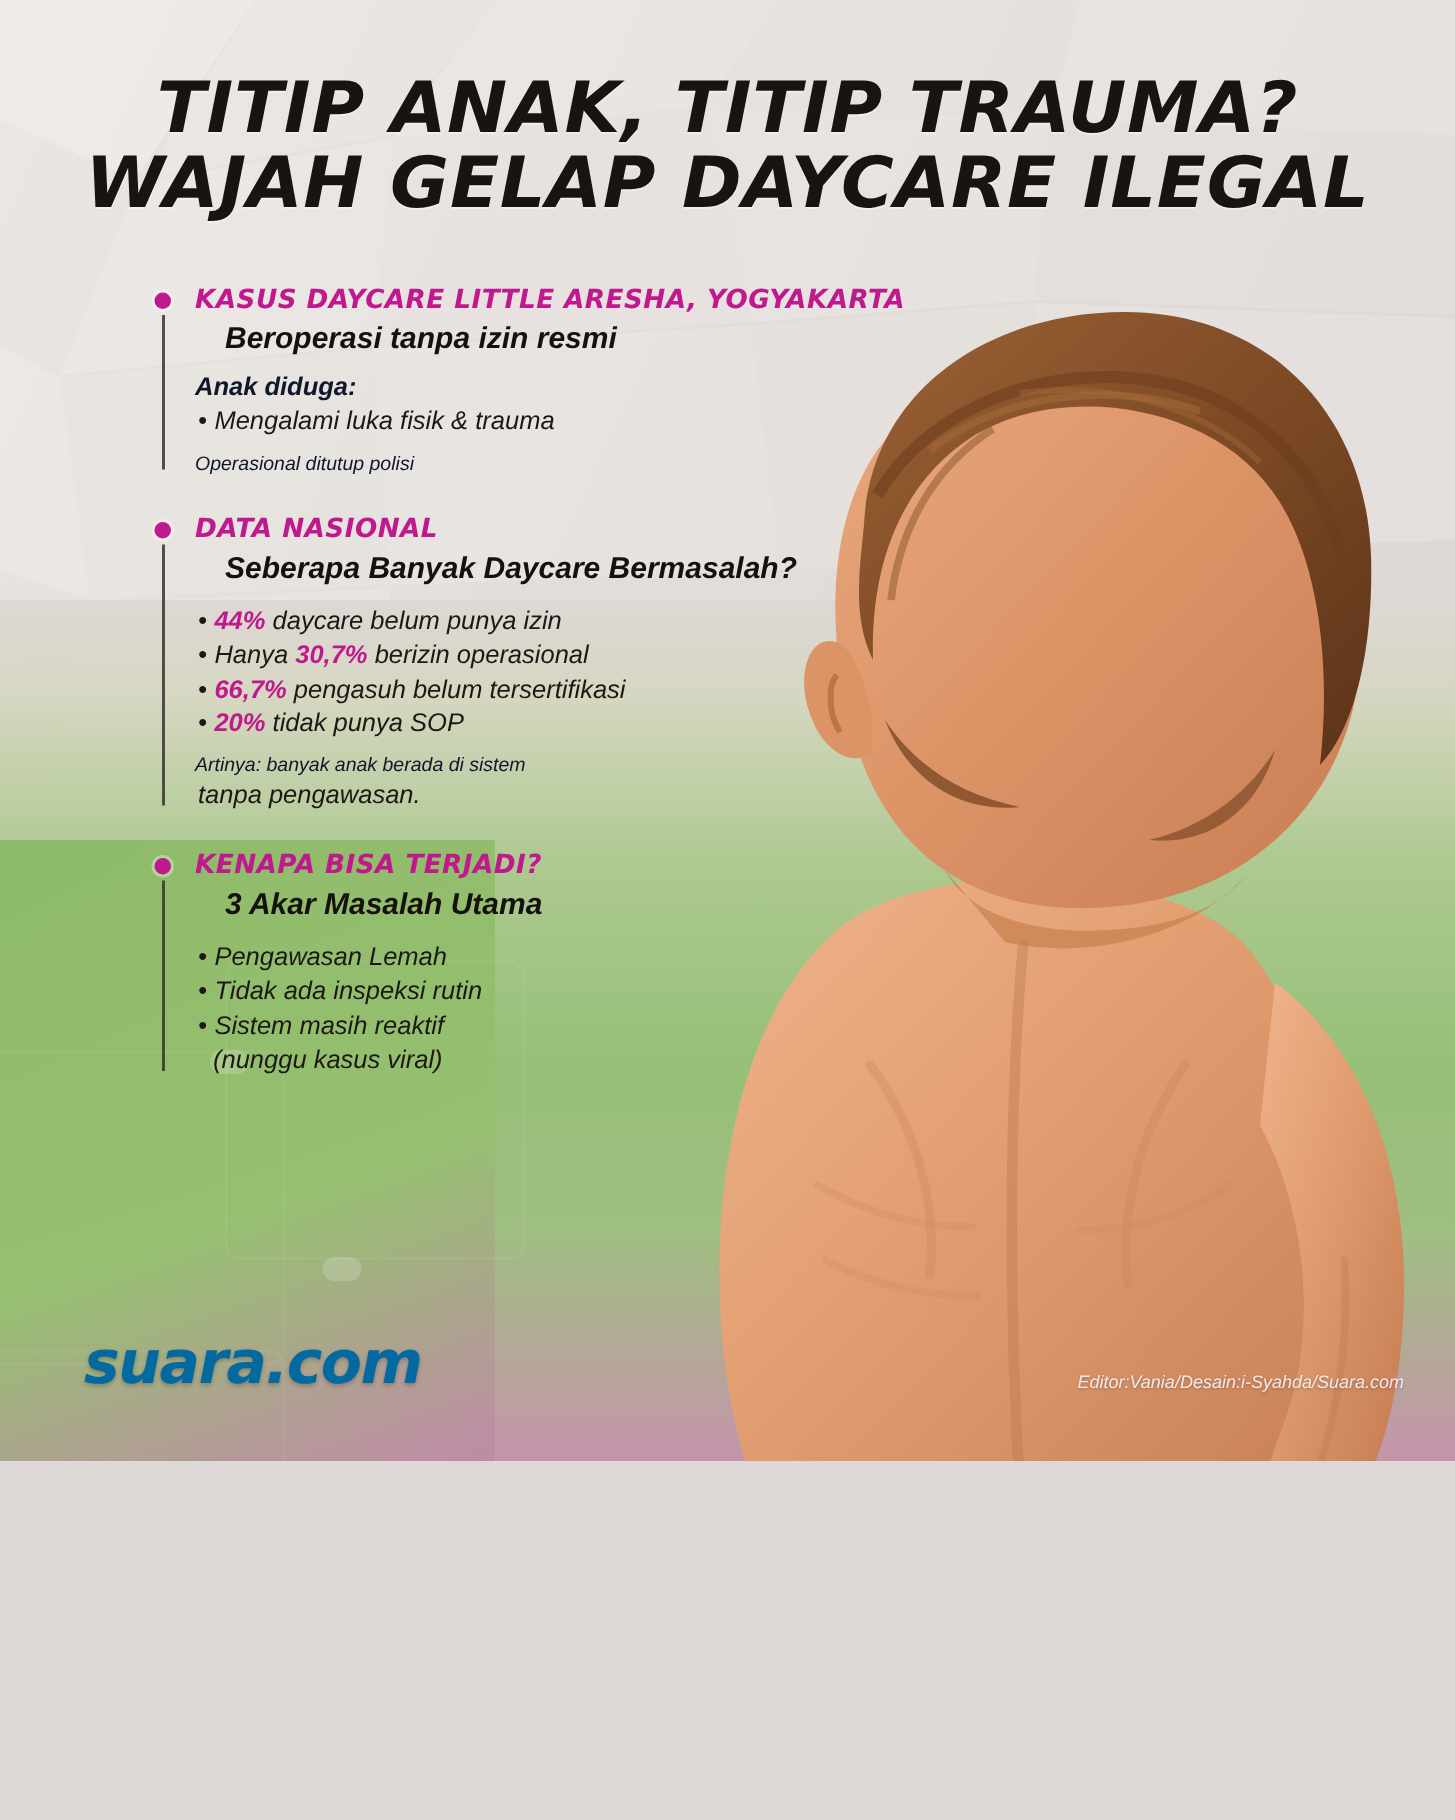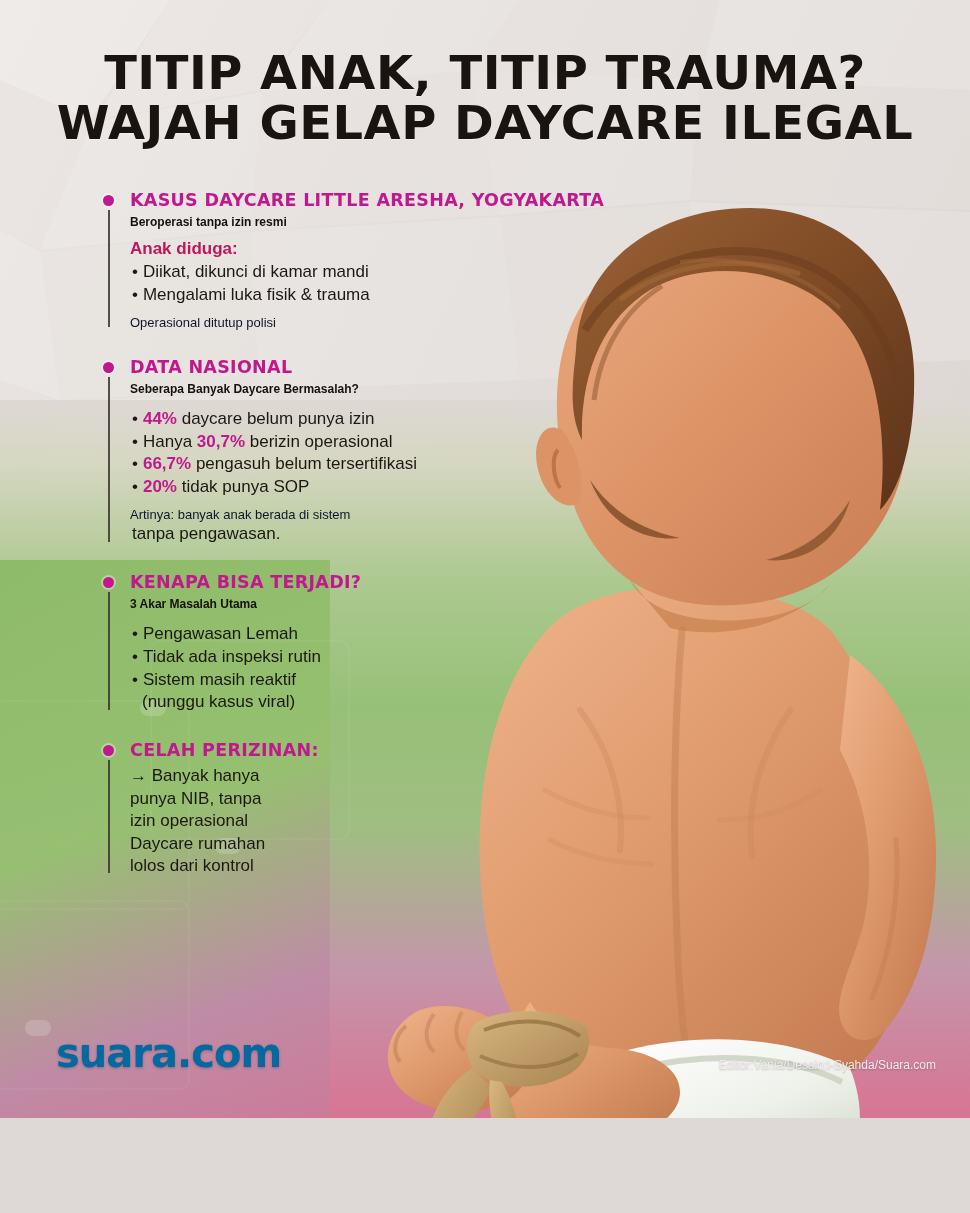--- a/index.html
+++ b/index.html
@@ -4,22 +4,23 @@
 <style>
   html,body{margin:0;padding:0;}
   body{
     width:970px;height:1213px;
     font-family:"Liberation Sans", sans-serif;
     overflow:hidden;
     background:#ded9d6;
   }
   #poster{
     position:relative;
-    width:970px;height:1118px;
+    width:970px;height:974px;
     overflow:hidden;
+    font-style:italic;
   }
   
   .bg-top{
     position:absolute;left:0;top:0;width:970px;height:470px;
     background:
       linear-gradient(115deg,#e9e4e1 0%,#e3dedb 45%,#ded8d5 100%);
   }
   .bg-facets{
     position:absolute;left:0;top:0;width:970px;height:520px;
     opacity:.55;
@@ -86,26 +87,27 @@
     font-weight:bold;
     color:#c0198e;
     font-size:17.5px;
     letter-spacing:.3px;
     margin-bottom:5px;
     transform:scaleX(1.0);
   }
   .sec-sub{
     font-weight:bold;
     color:#16110d;
-    font-size:12px;
+    font-size:20px;
     margin-bottom:6px;
+    margin-left:20px;
   }
   .sec-sub2{
     font-weight:bold;
-    color:#be185d;
+    color:#0f172a;
     font-size:17px;
     margin:10px 0 2px;
   }
   .li{
     color:#1d1813;
     font-size:17px;
     line-height:1.34;
     padding-left:2px;
   }
   .li .mk{margin-right:5px;}
@@ -277,21 +279,20 @@
   </div>
 
   <div class="content">
 
     <div class="block">
       <div class="bullet-dot"></div>
       <div class="rail"></div>
       <div class="sec-head">KASUS DAYCARE LITTLE ARESHA, YOGYAKARTA</div>
       <div class="sec-sub">Beroperasi tanpa izin resmi</div>
       <div class="sec-sub2">Anak diduga:</div>
-      <div class="li"><span class="mk">•</span><span>Diikat, dikunci di kamar mandi</span></div>
       <div class="li"><span class="mk">•</span><span>Mengalami luka fisik &amp; trauma</span></div>
       <div class="plain">Operasional ditutup polisi</div>
     </div>
 
     <div class="block">
       <div class="bullet-dot"></div>
       <div class="rail"></div>
       <div class="sec-head">DATA NASIONAL</div>
       <div class="sec-sub">Seberapa Banyak Daycare Bermasalah?</div>
       <div class="small-gap"></div>
@@ -308,28 +309,18 @@
       <div class="rail"></div>
       <div class="sec-head">KENAPA BISA TERJADI?</div>
       <div class="sec-sub">3 Akar Masalah Utama</div>
       <div class="small-gap"></div>
       <div class="li"><span class="mk">•</span><span>Pengawasan Lemah</span></div>
       <div class="li"><span class="mk">•</span><span>Tidak ada inspeksi rutin</span></div>
       <div class="li"><span class="mk">•</span><span>Sistem masih reaktif</span></div>
       <div class="li" style="padding-left:12px">(nunggu kasus viral)</div>
     </div>
 
-    <div class="block">
-      <div class="bullet-dot"></div>
-      <div class="rail"></div>
-      <div class="sec-head">CELAH PERIZINAN:</div>
-      <div class="arrowline">→ Banyak hanya</div>
-      <div class="arrowline">punya NIB, tanpa</div>
-      <div class="arrowline">izin operasional</div>
-      <div class="arrowline">Daycare rumahan</div>
-      <div class="arrowline">lolos dari kontrol</div>
-    </div>
   </div>
 
   <div class="logo">suara.com</div>
   <div class="credit">Editor:Vania/Desain:i-Syahda/Suara.com</div>
 
 </div>
 
 </body></html>

